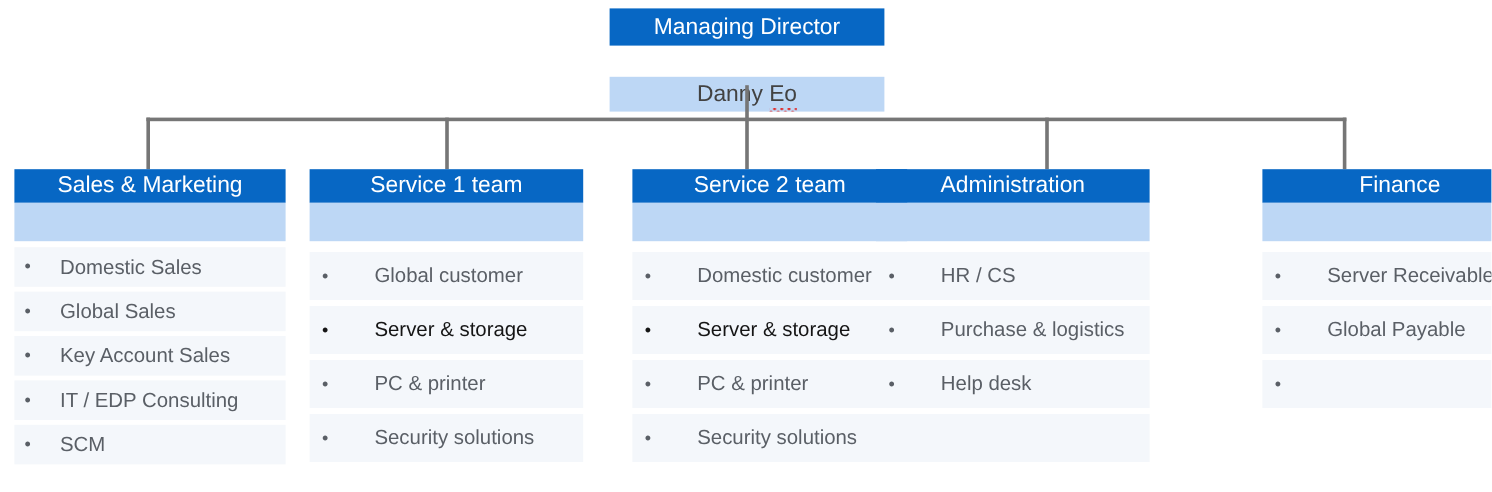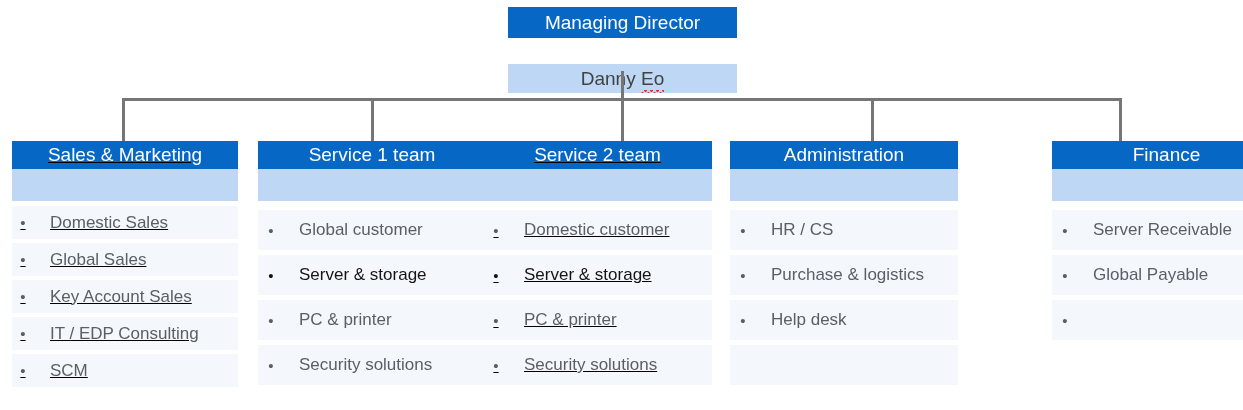--- a/index.html
+++ b/index.html
@@ -125,21 +125,21 @@
     font-size: 15px;
     color: #5a5f66;
     flex: 0 0 auto;
   }
   .dept-item .item-label {
     flex: 0 0 auto;
   }
   .first-list .dept-item .bullet { margin-left: 6px; }
   .first-list .dept-item .item-label { margin-left: 22px; }
   .offset-list .dept-item .bullet { margin-left: 8px; }
-  .offset-list .dept-item .item-label { margin-left: 23px; }
+  .offset-list .dept-item .item-label { margin-left: 36px; }
 
   .dept-item.emphasis {
     color: #151515;
   }
   .dept-item.emphasis .bullet {
     color: #151515;
   }
   .dept-item.blank .bullet,
   .dept-item.blank .item-label {
     visibility: hidden;
@@ -155,21 +155,21 @@
     <div class="node-subbar"><span>Danny </span><span class="misspelled">Eo</span></div>
   </div>
 
   <div class="connector conn-v" style="left:621px; top:71px; height:70px;"></div>
   <div class="connector conn-h" style="left:122px; top:98px; width:1000px;"></div>
   <div class="connector conn-v" style="left:122px; top:98px; height:43px;"></div>
   <div class="connector conn-v" style="left:371px; top:98px; height:43px;"></div>
   <div class="connector conn-v" style="left:871px; top:98px; height:43px;"></div>
   <div class="connector conn-v" style="left:1119px; top:98px; height:43px;"></div>
 
-  <div class="dept" style="left:12px; width:226px;text-decoration:underline;">
+  <div class="dept" style="left:12px; width:226px;">
     <div class="dept-header">Sales &amp; Marketing</div>
     <div class="dept-subbar"></div>
     <ul class="dept-list first-list">
       <li class="dept-item">
           <span class="bullet">•</span>
           <span class="item-label">Domestic Sales</span>
         </li>
       <li class="dept-item">
           <span class="bullet">•</span>
           <span class="item-label">Global Sales</span>
@@ -205,21 +205,21 @@
           <span class="bullet">•</span>
           <span class="item-label">PC &amp; printer</span>
         </li>
       <li class="dept-item">
           <span class="bullet">•</span>
           <span class="item-label">Security solutions</span>
         </li>
     </ul>
   </div>
 
-  <div class="dept" style="left:483px; width:229px;text-decoration:underline;">
+  <div class="dept" style="left:527px; width:229px;">
     <div class="dept-header">Service 2 team</div>
     <div class="dept-subbar"></div>
     <ul class="dept-list offset-list">
       <li class="dept-item">
           <span class="bullet">•</span>
           <span class="item-label">Domestic customer</span>
         </li>
       <li class="dept-item emphasis">
           <span class="bullet">•</span>
           <span class="item-label">Server &amp; storage</span>

